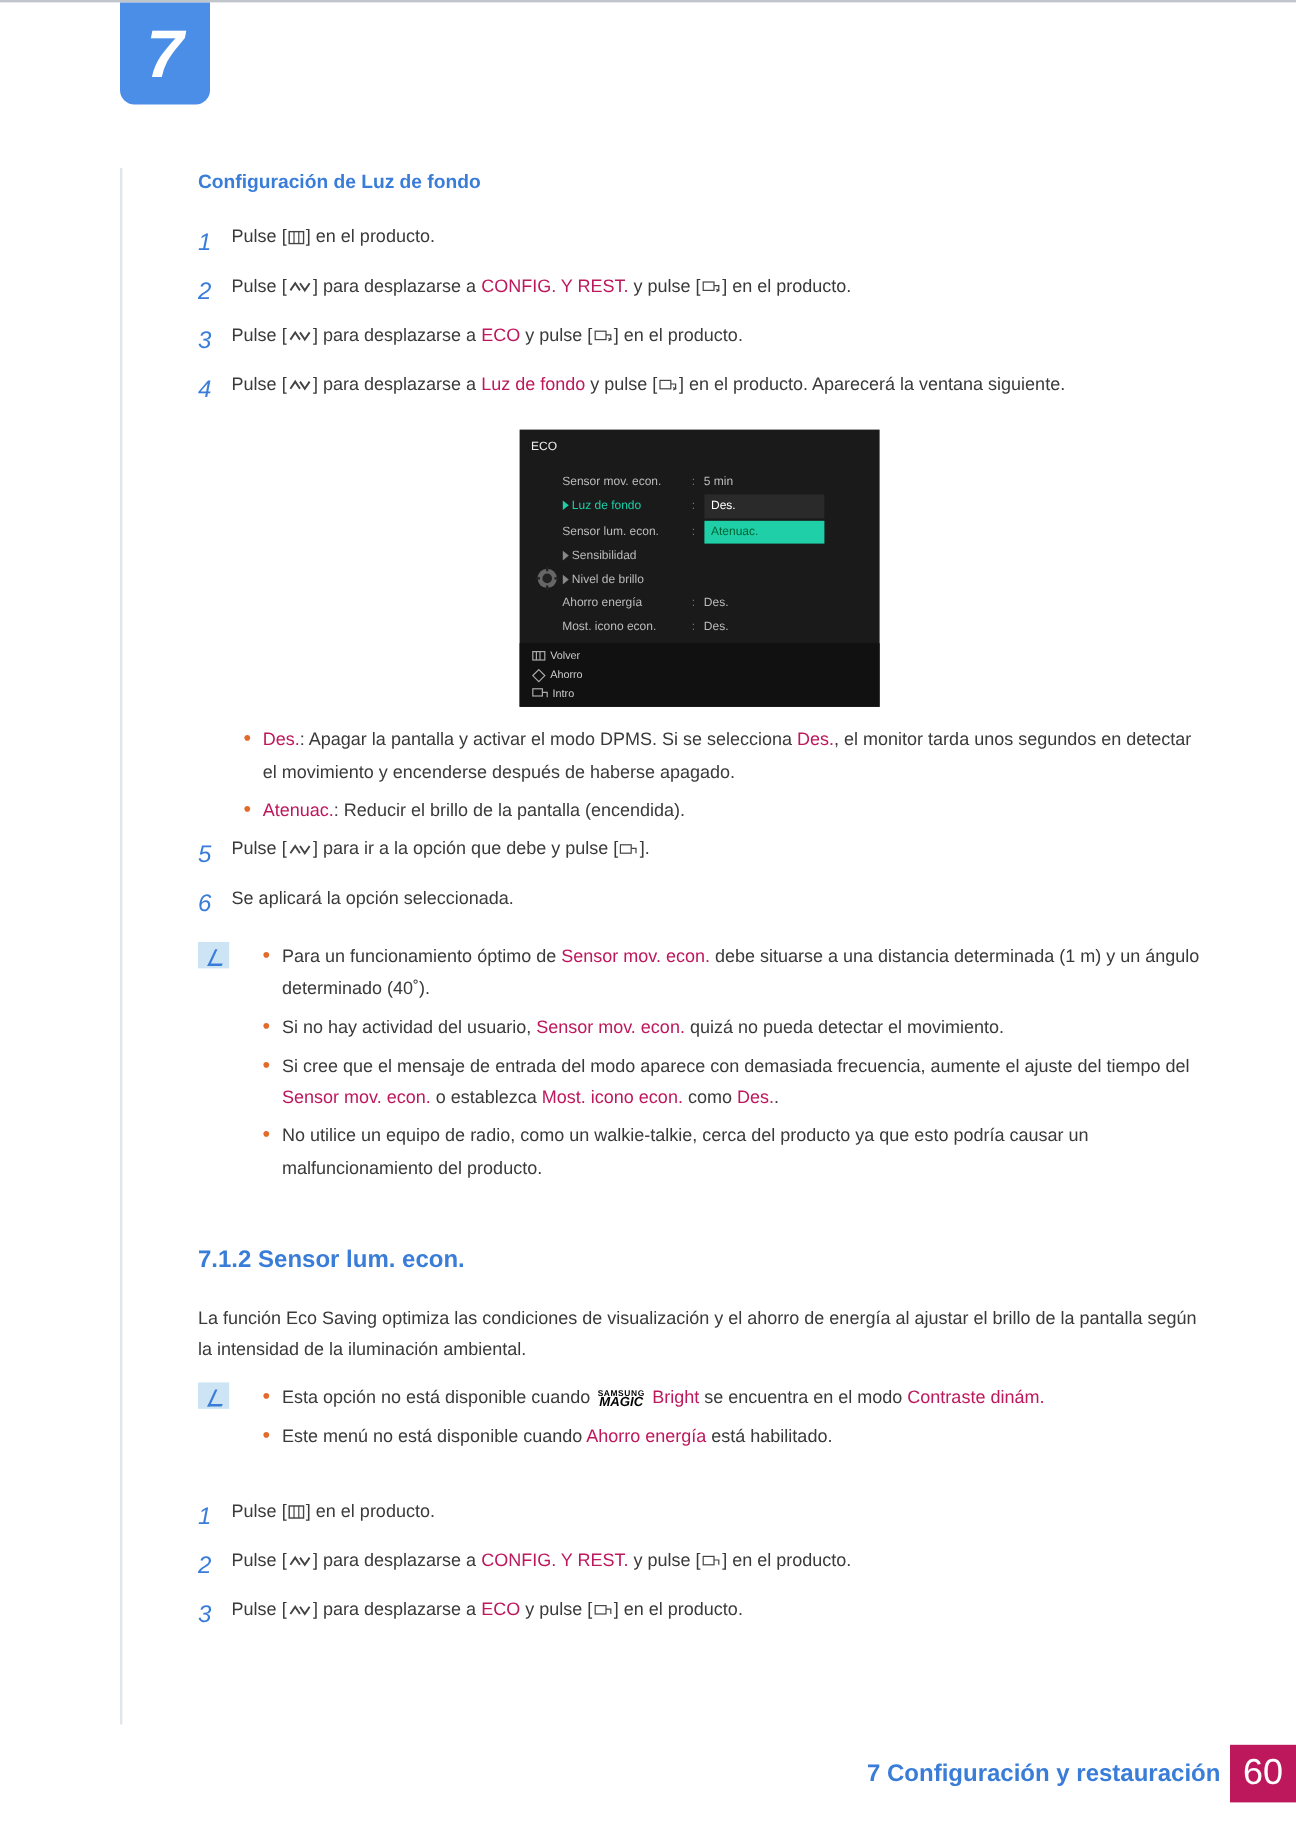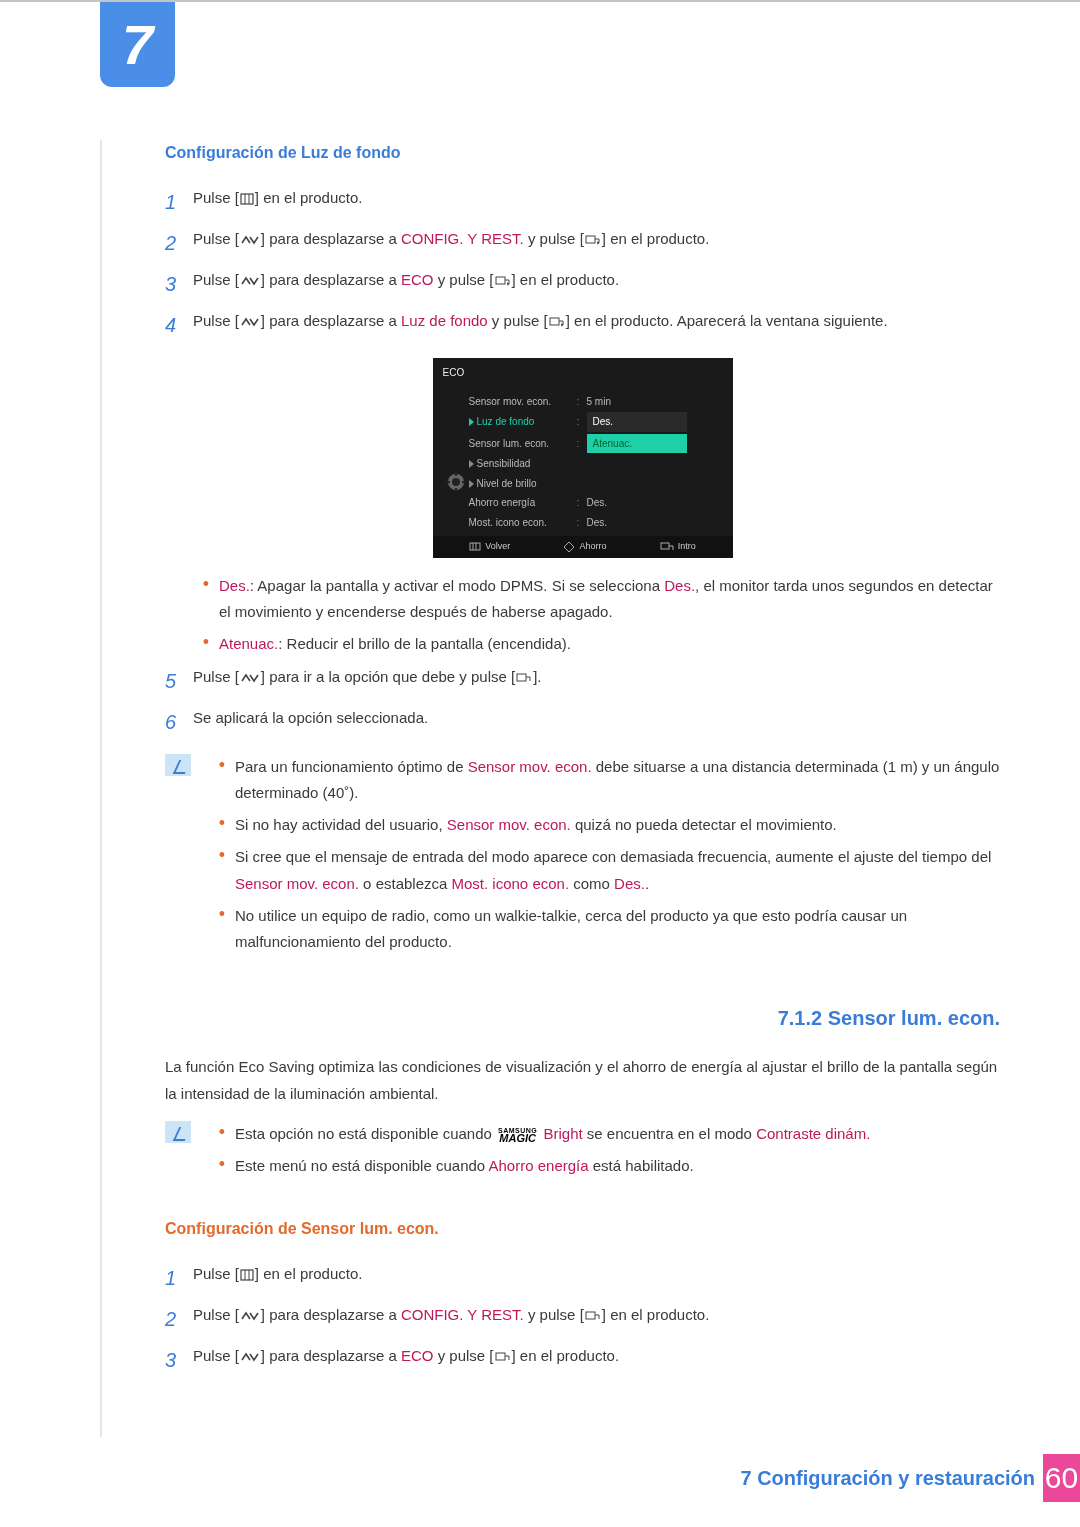--- a/index.html
+++ b/index.html
@@ -140,20 +140,21 @@
     display: inline-block;
     min-width: 100px;
   }
   .osd-footer {
     display: flex;
     font-size: 9px;
     background: #111;
     color: #ccc;
     padding: 3px 10px;
     justify-content: space-around;
+    flex-direction: column;
   }
   .osd-foot { display: flex; align-items: center; gap: 4px; }
   .bullet-list { }
   .bullet-row { display: flex; margin-bottom: 6px; }
   .bullet-dot {
     color: #e26a2a;
     width: 26px;
     flex-shrink: 0;
     font-size: 18px;
     line-height: 1.3;
@@ -185,21 +186,20 @@
   }
   .note-items { flex: 1; }
   .section-71 {
     margin-top: 40px;
   }
   .section-71-head {
     color: #3a7dd8;
     font-size: 20px;
     font-weight: bold;
     margin-bottom: 18px;
-    text-align: right;
   }
   .hl-red { color: #be185d; font-weight: normal; }
   .sub-title-2 {
     color: #e26a2a;
     font-size: 16px;
     font-weight: bold;
     margin-top: 28px;
     margin-bottom: 18px;
   }
   .magic-logo {
@@ -221,24 +221,24 @@
     display: flex;
     align-items: center;
   }
   .footer-text {
     color: #3a7dd8;
     font-size: 20px;
     margin-right: 8px;
     font-weight: bold;
   }
   .footer-page {
-    background: #ec4899;
+    background: #be185d;
     color: #fff;
     font-size: 30px;
-    width: 37px;
+    width: 55px;
     height: 48px;
     display: flex;
     align-items: center;
     justify-content: center;
   }
   .left-rule {
     position: absolute;
     left: 100px;
     top: 140px;
     bottom: 90px;
@@ -468,21 +468,20 @@
           <div class="bullet-dot">•</div>
           <div class="bullet-text"><span>Esta opción no está disponible cuando </span><span class="magic-logo"><span class="top">SAMSUNG</span><br><span class="bot">MAGIC</span></span> <span class="hl-red">Bright</span><span> se encuentra en el modo </span><span class="hl-red">Contraste dinám.</span></div>
         </div>
       <div class="bullet-row">
           <div class="bullet-dot">•</div>
           <div class="bullet-text"><span>Este menú no está disponible cuando </span><span class="hl-red">Ahorro energía</span><span> está habilitado.</span></div>
         </div>
     </div>
   </div>
 
-  <div class="sub-title-2">Configuración de Sensor lum. econ.</div>
 
   <div class="step-list">
     <div class="step-row">
       <div class="step-num">1</div>
       <div class="step-text">
         <span>Pulse [</span><span class="inline-icon">
             <svg width="14" height="12" viewBox="0 0 14 12">
               <rect x="1" y="1" width="12" height="10" fill="none" stroke="#444" stroke-width="1.2"></rect>
               <line x1="5" y1="1" x2="5" y2="11" stroke="#444"></line>
               <line x1="9" y1="1" x2="9" y2="11" stroke="#444"></line>

